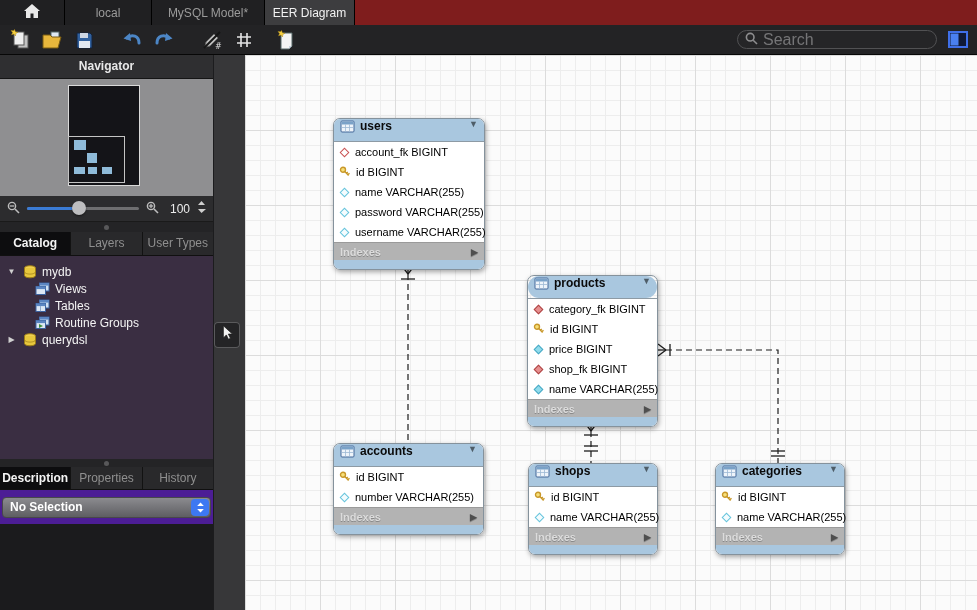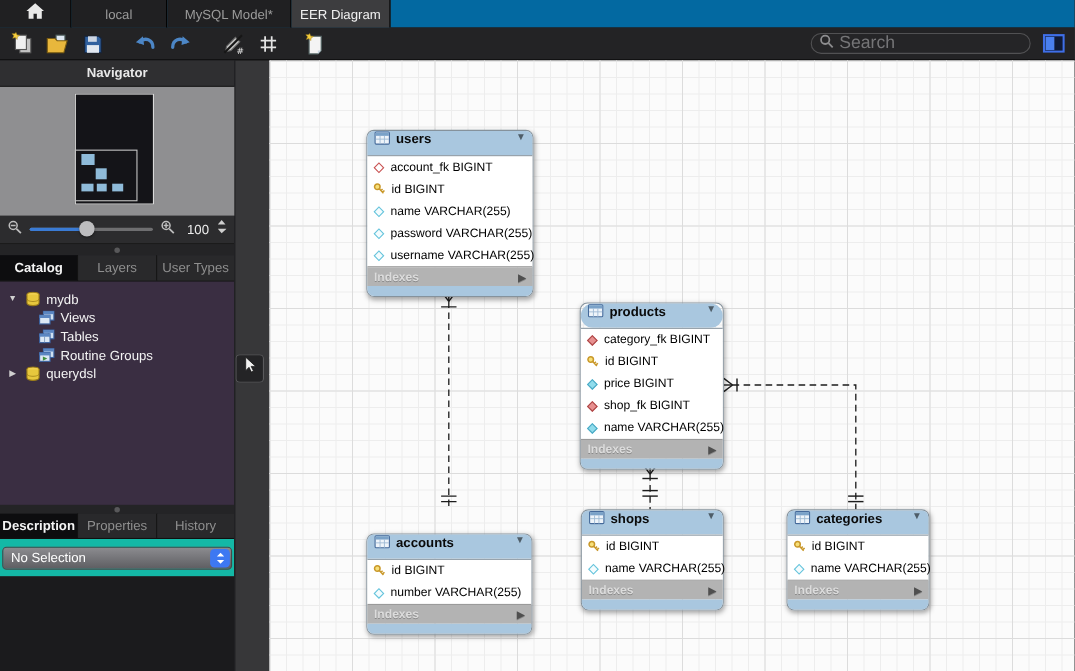--- a/index.html
+++ b/index.html
@@ -1,20 +1,20 @@
 <!DOCTYPE html>
 <html><head>
 <meta charset="utf-8">
 <style>
   * { box-sizing: border-box; margin: 0; padding: 0; }
   html,body { width:977px; height:610px; overflow:hidden; background:#1b1b1d;
     font-family:"Liberation Sans", sans-serif; -webkit-font-smoothing:antialiased; }
 
   
-  .tabbar { height:25px; display:flex; background:#0369a1; align-items:stretch; }
+  .tabbar { height:25px; display:flex; background:#7f1d1d; align-items:stretch; }
   .home-tab { width:65px; display:flex; align-items:center; justify-content:center;
     border-right:1px solid #000; background:#202022; }
   .tab { display:flex; align-items:center; justify-content:center; font-size:12px;
     color:#9b9b9b; border-right:1px solid #000; background:#202022; }
   .tab.t-local { width:87px; }
   .tab.t-model { width:113px; }
   .tab.t-eer  { width:90px; }
   .tab.active { background:#3d3d3f; color:#f2f2f2; }
 
   
@@ -53,21 +53,21 @@
   .side-tabs { height:24px; display:flex; flex:none; background:#242426; border-bottom:1px solid #101010; }
   .side-tab { flex:1; text-align:center; line-height:23px; font-size:12px; color:#8f8f8f;
     background:#29292b; border-right:1px solid #121212; }
   .side-tab:last-child { border-right:none; }
   .side-tab.active { background:#0d0d0f; color:#f4f4f4; font-weight:bold; }
   .tree { flex:1; background:#3a2e42; padding-top:7px; overflow:hidden; }
   .tree-row { height:17px; display:flex; align-items:center; gap:5px; color:#f4f4f4; font-size:12px; }
   .expander { width:11px; text-align:center; color:#d0d0d0; font-size:8px; flex:none; }
   .tree-ic { width:15px; height:15px; flex:none; display:flex; align-items:center; justify-content:center; }
   .btabs { height:23px; }
-  .dd-row { height:34px; background:#14b8a6; display:flex; align-items:center; padding:0 2px; flex:none; }
+  .dd-row { height:34px; background:#4c1d95; display:flex; align-items:center; padding:0 2px; flex:none;font-weight:bold; }
   .dropdown { flex:1; height:21px; border-radius:4px; border:1px solid #48484a;
     background:linear-gradient(#8b8b8f,#5e5e62); color:#fff; font-size:12px;
     display:flex; align-items:center; padding:0 1px 0 7px; }
   .dd-stepper { margin-left:auto; width:18px; height:17px; border-radius:4px;
     background:#3d78f2; display:flex; align-items:center; justify-content:center; }
   .desc-area { height:86px; background:#1b1b1d; flex:none; }
 
   
   .tools { width:32px; background:#373739; border-left:1px solid #1c1c1e; flex:none;
     display:flex; flex-direction:row; align-items:center; padding-top:12px; }
@@ -547,21 +547,21 @@
             <span class="dm attr-f"></span>
             <span>name VARCHAR(255)</span>
           </div>
         </div>
         <div class="dt-footer">
           <span>Indexes</span>
           <span class="fa">▶</span>
         </div>
         <div class="dt-strip" style="background: rgb(169, 199, 223);"></div>
       </div>
-      <div class="dtable" style="left: 88px; top: 430px; width: 151px;">
+      <div class="dtable" style="left: 88px; top: 388px; width: 151px;">
         <div class="dt-header" style="background: rgb(169, 199, 223);">
           <span><svg width="15" height="13" viewBox="0 0 15 13">
               <rect x="1" y="1" width="13" height="11" rx="1" fill="#eef4fa" stroke="#44699a"></rect>
               <rect x="1.5" y="1.5" width="12" height="3" fill="#7aa2c8"></rect>
               <path d="M1.5 7.5h12M5.5 4.5v7.5M9.5 4.5v7.5" stroke="#9db9d4" stroke-width=".8"></path>
             </svg></span>
           <span class="dt-name">accounts</span>
           <span class="dt-caret">▼</span>
         </div>
         <div class="dt-body">

